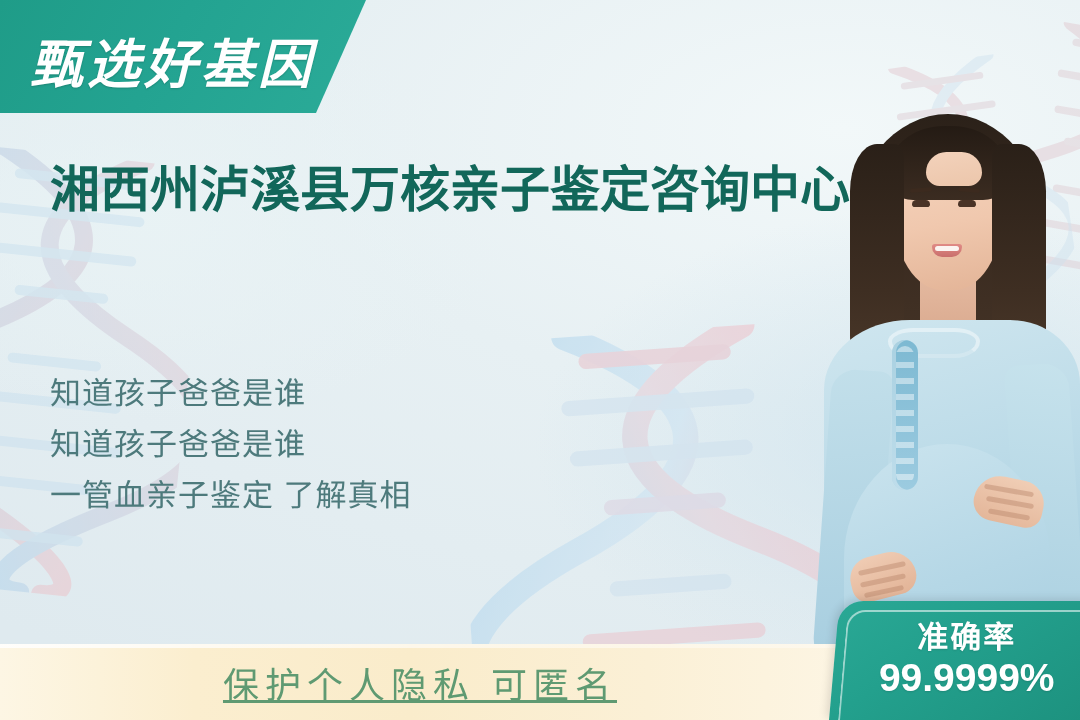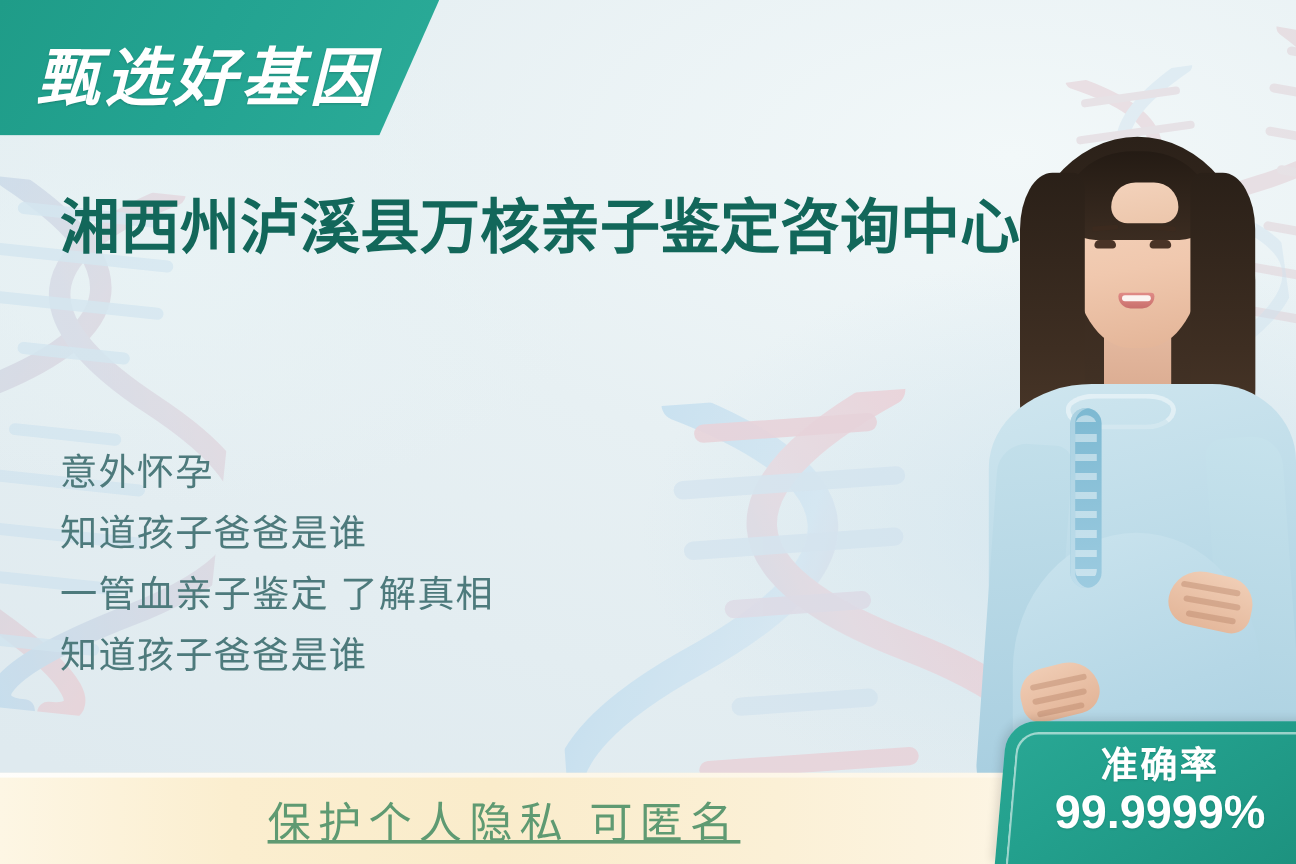--- a/index.html
+++ b/index.html
@@ -388,24 +388,23 @@
     <div class="ph-fing" style="left:48px; top:497px; width:40px; transform:rotate(-12deg);"></div>
   </div>
 
   <div class="logo-banner">
     <div class="logo-text">甄选好基因</div>
   </div>
 
   <h1 class="headline">湘西州泸溪县万核亲子鉴定咨询中心</h1>
 
   <div class="copy">
-    <div class="copy-line">意外怀孕</div>
+    <div class="copy-line">知道孩子爸爸是谁</div>
     <div class="copy-line">知道孩子爸爸是谁</div>
     <div class="copy-line">一管血亲子鉴定 了解真相</div>
-    <div class="copy-line">知道孩子爸爸是谁</div>
   </div>
 
   <div class="bottom-strip"></div>
   <div class="bottom-text">保护个人隐私 可匿名</div>
 
   <div class="badge">
     <div class="badge-inner-line"></div>
     <div class="badge-content">
       <div class="badge-label">准确率</div>
       <div class="badge-value">99.9999%</div>

